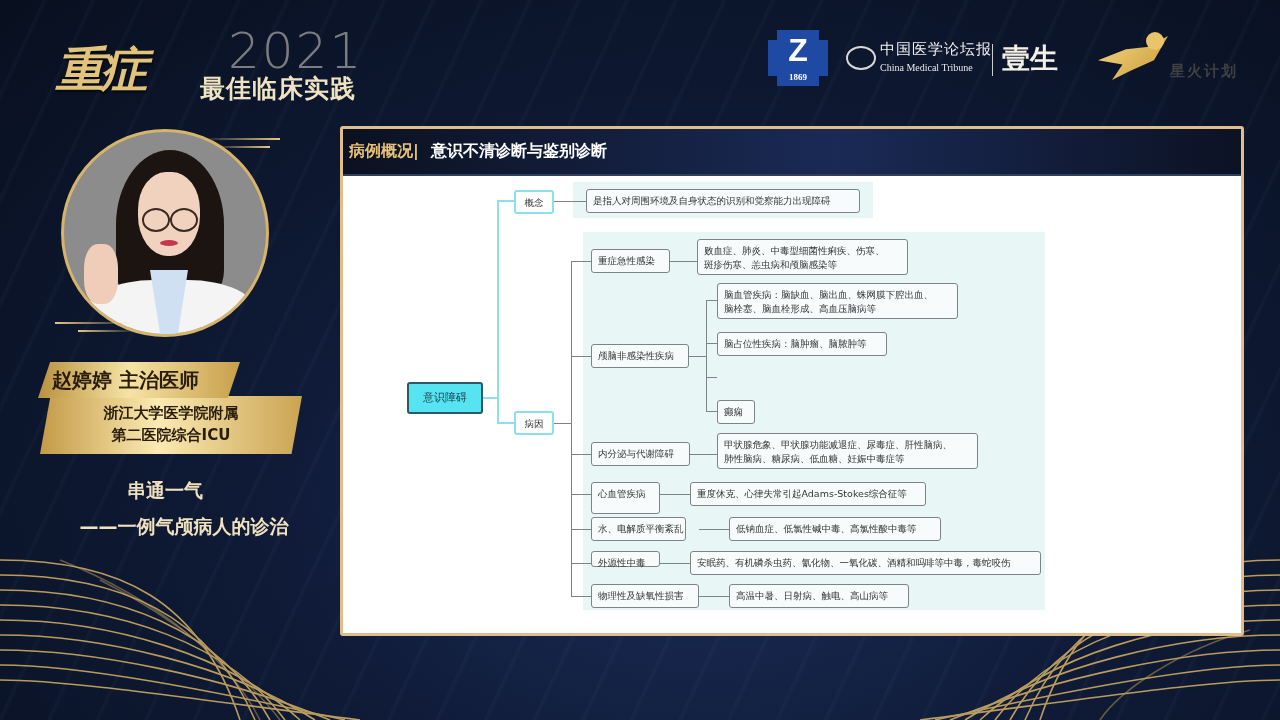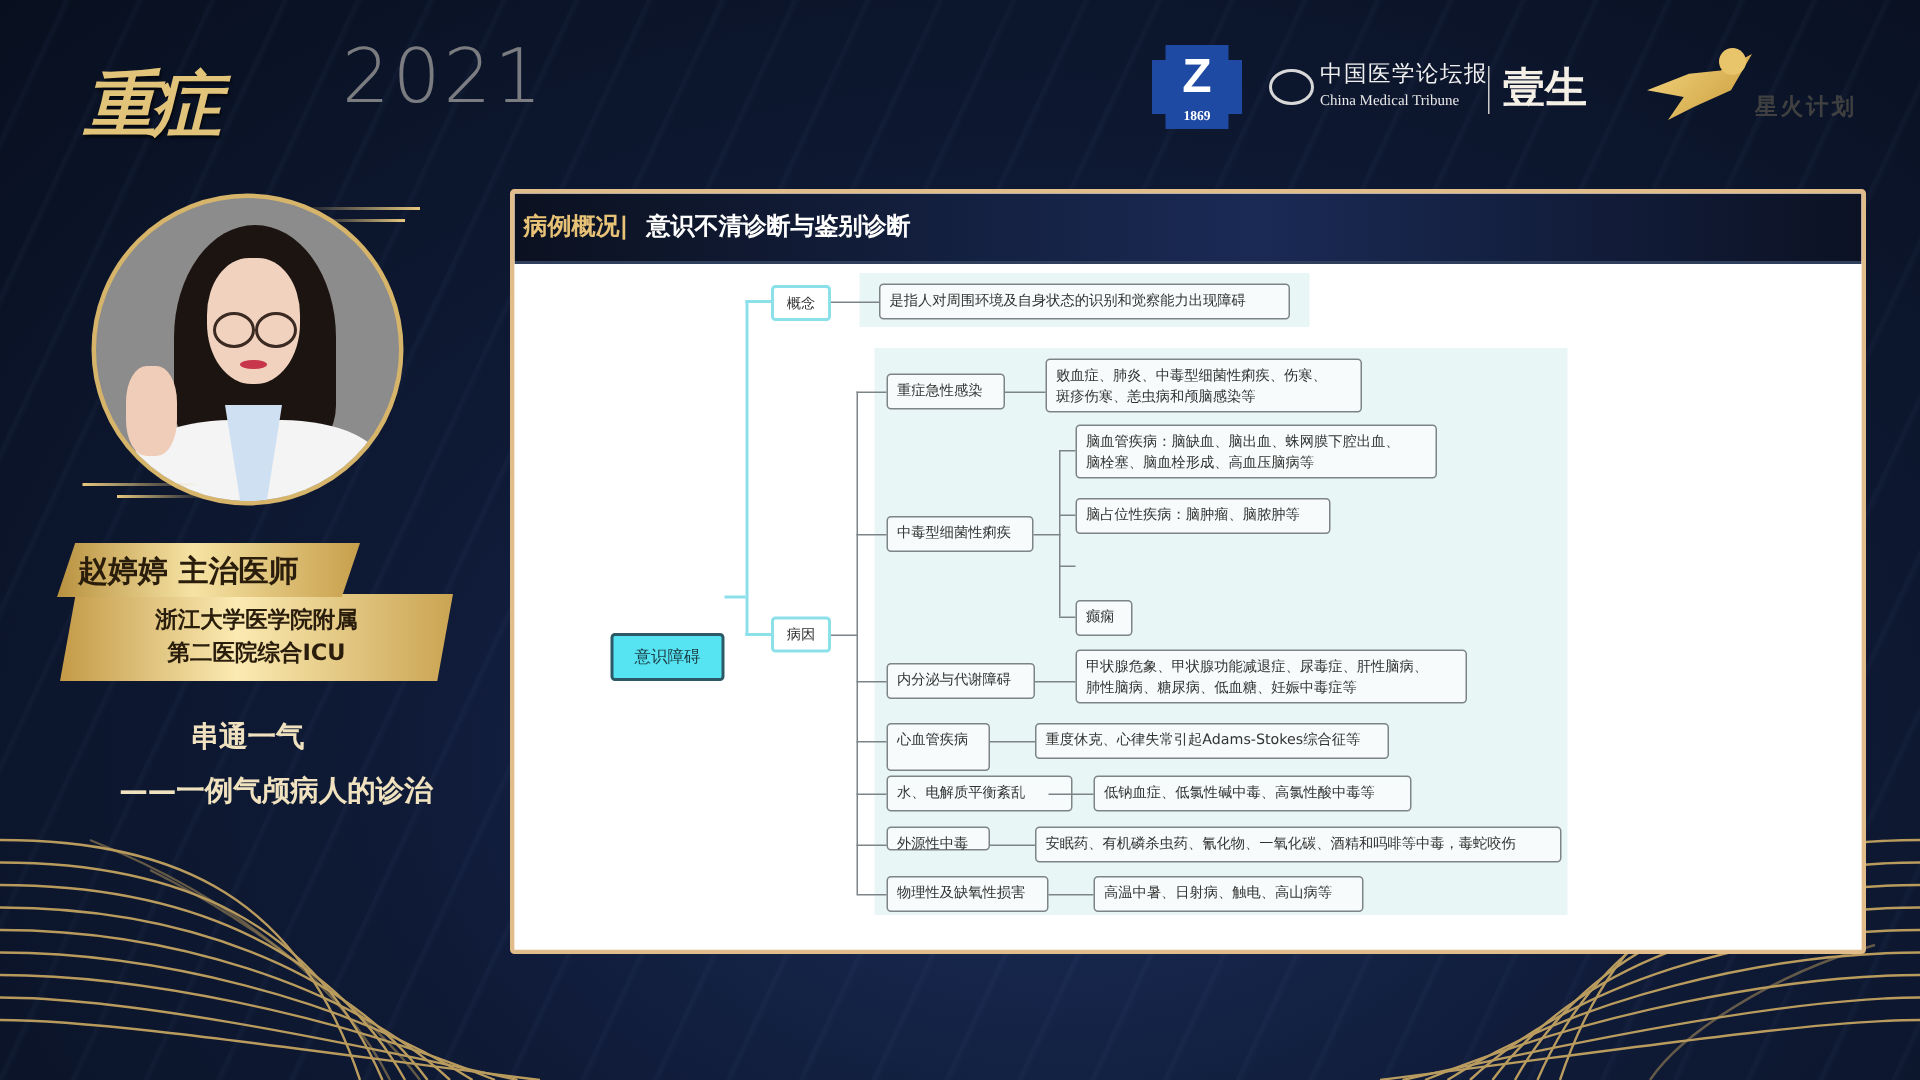--- a/index.html
+++ b/index.html
@@ -103,20 +103,21 @@
     <path d="M1280 650 C 1190 650, 1060 675, 950 720"></path>
     <path d="M1280 665 C 1200 665, 1070 690, 935 720"></path>
     <path d="M1280 680 C 1210 680, 1080 700, 920 720"></path>
     <path d="M1250 630 C 1180 650, 1120 690, 1100 720" opacity="0.5"></path>
   </g>
 </svg>
 
 <div class="brand">
   <span class="year">2021</span>
   <span class="cal">重症</span>
+  <span class="sub">最佳临床实践</span>
 </div>
 
 <div class="logo-z">
   <div class="cross"></div>
   <div class="z">Z</div>
   <div class="yr">1869</div>
 </div>
 <div class="logo-cmt">
   <div class="globe"></div>
   <div class="cn">中国医学论坛报</div>
@@ -158,21 +159,21 @@
 <div class="slide">
   <div class="hdr">
     <span class="t1">病例概况|</span>
     <span class="t2">意识不清诊断与鉴别诊断</span>
   </div>
   <div class="canvas">
 
     <div class="tint" style="left:230px;top:6px;width:300px;height:36px;"></div>
     <div class="tint" style="left:240px;top:56px;width:462px;height:378px;"></div>
 
-    <div class="node root" style="left:64px;top:206px;width:76px;height:32px;margin-top:40px;">意识障碍</div>
+    <div class="node root" style="left:64px;top:206px;width:76px;height:32px;">意识障碍</div>
 
     <div class="lc" style="left:140px;top:221px;width:14px;height:2px;"></div>
     <div class="lc" style="left:154px;top:24px;width:2px;height:224px;"></div>
     <div class="lc" style="left:154px;top:24px;width:18px;height:2px;"></div>
     <div class="lc" style="left:154px;top:246px;width:18px;height:2px;"></div>
 
     <div class="node cat" style="left:171px;top:14px;width:40px;height:24px;">概念</div>
     <div class="ln" style="left:211px;top:25px;width:32px;height:1px;"></div>
     <div class="node" style="left:243px;top:13px;width:274px;height:24px;">是指人对周围环境及自身状态的识别和觉察能力出现障碍</div>
 
@@ -188,21 +189,21 @@
     <div class="ln" style="left:228px;top:387px;width:20px;height:1px;"></div>
     <div class="ln" style="left:228px;top:420px;width:20px;height:1px;"></div>
 
     <div class="node" style="left:248px;top:73px;width:79px;height:24px;">重症急性感染</div>
     <div class="ln" style="left:327px;top:85px;width:27px;height:1px;"></div>
     <div class="node" style="left:354px;top:63px;width:211px;height:36px;">
       <div>败血症、肺炎、中毒型细菌性痢疾、伤寒、</div>
       <div>斑疹伤寒、恙虫病和颅脑感染等</div>
     </div>
 
-    <div class="node" style="left:248px;top:168px;width:98px;height:24px;">中毒型细菌性痢疾</div>
+    <div class="node" style="left:248px;top:168px;width:98px;height:24px;">颅脑非感染性疾病</div>
     <div class="ln" style="left:346px;top:180px;width:18px;height:1px;"></div>
     <div class="ln" style="left:363px;top:124px;width:1px;height:111px;"></div>
     <div class="ln" style="left:363px;top:124px;width:11px;height:1px;"></div>
     <div class="ln" style="left:363px;top:167px;width:11px;height:1px;"></div>
     <div class="ln" style="left:363px;top:201px;width:11px;height:1px;"></div>
     <div class="ln" style="left:363px;top:235px;width:11px;height:1px;"></div>
     <div class="node" style="left:374px;top:107px;width:241px;height:36px;">
       <div>脑血管疾病：脑缺血、脑出血、蛛网膜下腔出血、</div>
       <div>脑栓塞、脑血栓形成、高血压脑病等</div>
     </div>
@@ -213,21 +214,21 @@
     <div class="ln" style="left:347px;top:278px;width:27px;height:1px;"></div>
     <div class="node" style="left:374px;top:257px;width:261px;height:36px;">
       <div>甲状腺危象、甲状腺功能减退症、尿毒症、肝性脑病、</div>
       <div>肺性脑病、糖尿病、低血糖、妊娠中毒症等</div>
     </div>
 
     <div class="node" style="left:248px;top:306px;width:69px;height:32px;">心血管疾病</div>
     <div class="ln" style="left:317px;top:318px;width:30px;height:1px;"></div>
     <div class="node" style="left:347px;top:306px;width:236px;height:24px;">重度休克、心律失常引起Adams-Stokes综合征等</div>
 
-    <div class="node" style="left:248px;top:341px;width:124px;height:24px;">水、电解质平衡紊乱</div>
+    <div class="node" style="left:248px;top:341px;width:95px;height:24px;">水、电解质平衡紊乱</div>
     <div class="ln" style="left:356px;top:353px;width:30px;height:1px;"></div>
     <div class="node" style="left:386px;top:341px;width:212px;height:24px;">低钠血症、低氯性碱中毒、高氯性酸中毒等</div>
 
     <div class="node" style="left:248px;top:375px;width:69px;height:16px;">外源性中毒</div>
     <div class="ln" style="left:317px;top:387px;width:30px;height:1px;"></div>
     <div class="node" style="left:347px;top:375px;width:351px;height:24px;">安眠药、有机磷杀虫药、氰化物、一氧化碳、酒精和吗啡等中毒，毒蛇咬伤</div>
 
     <div class="node" style="left:248px;top:408px;width:108px;height:24px;">物理性及缺氧性损害</div>
     <div class="ln" style="left:356px;top:420px;width:30px;height:1px;"></div>
     <div class="node" style="left:386px;top:408px;width:180px;height:24px;">高温中暑、日射病、触电、高山病等</div>

